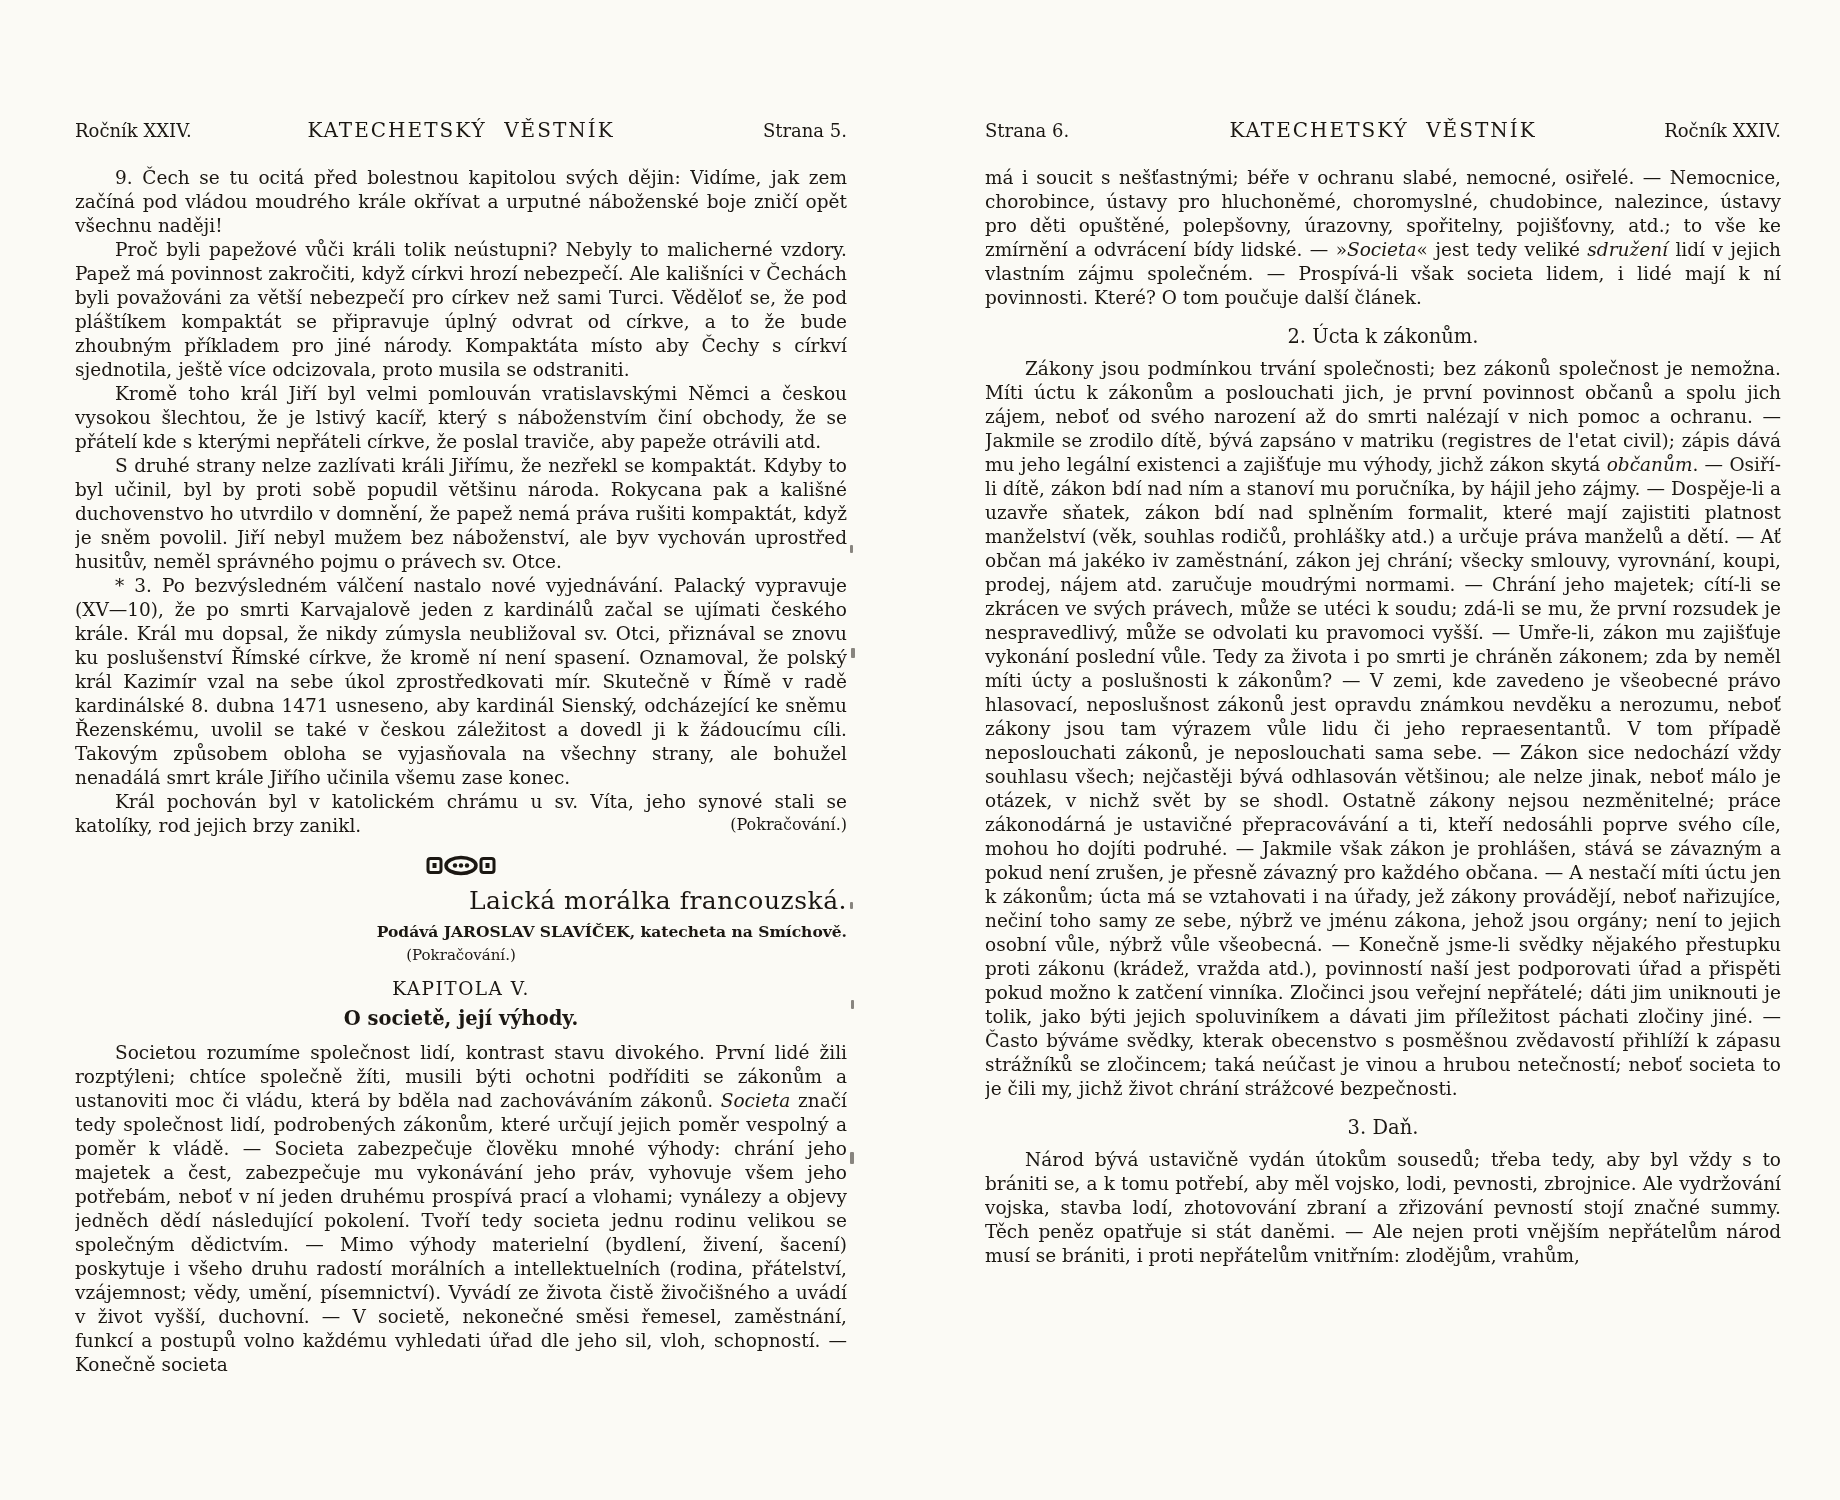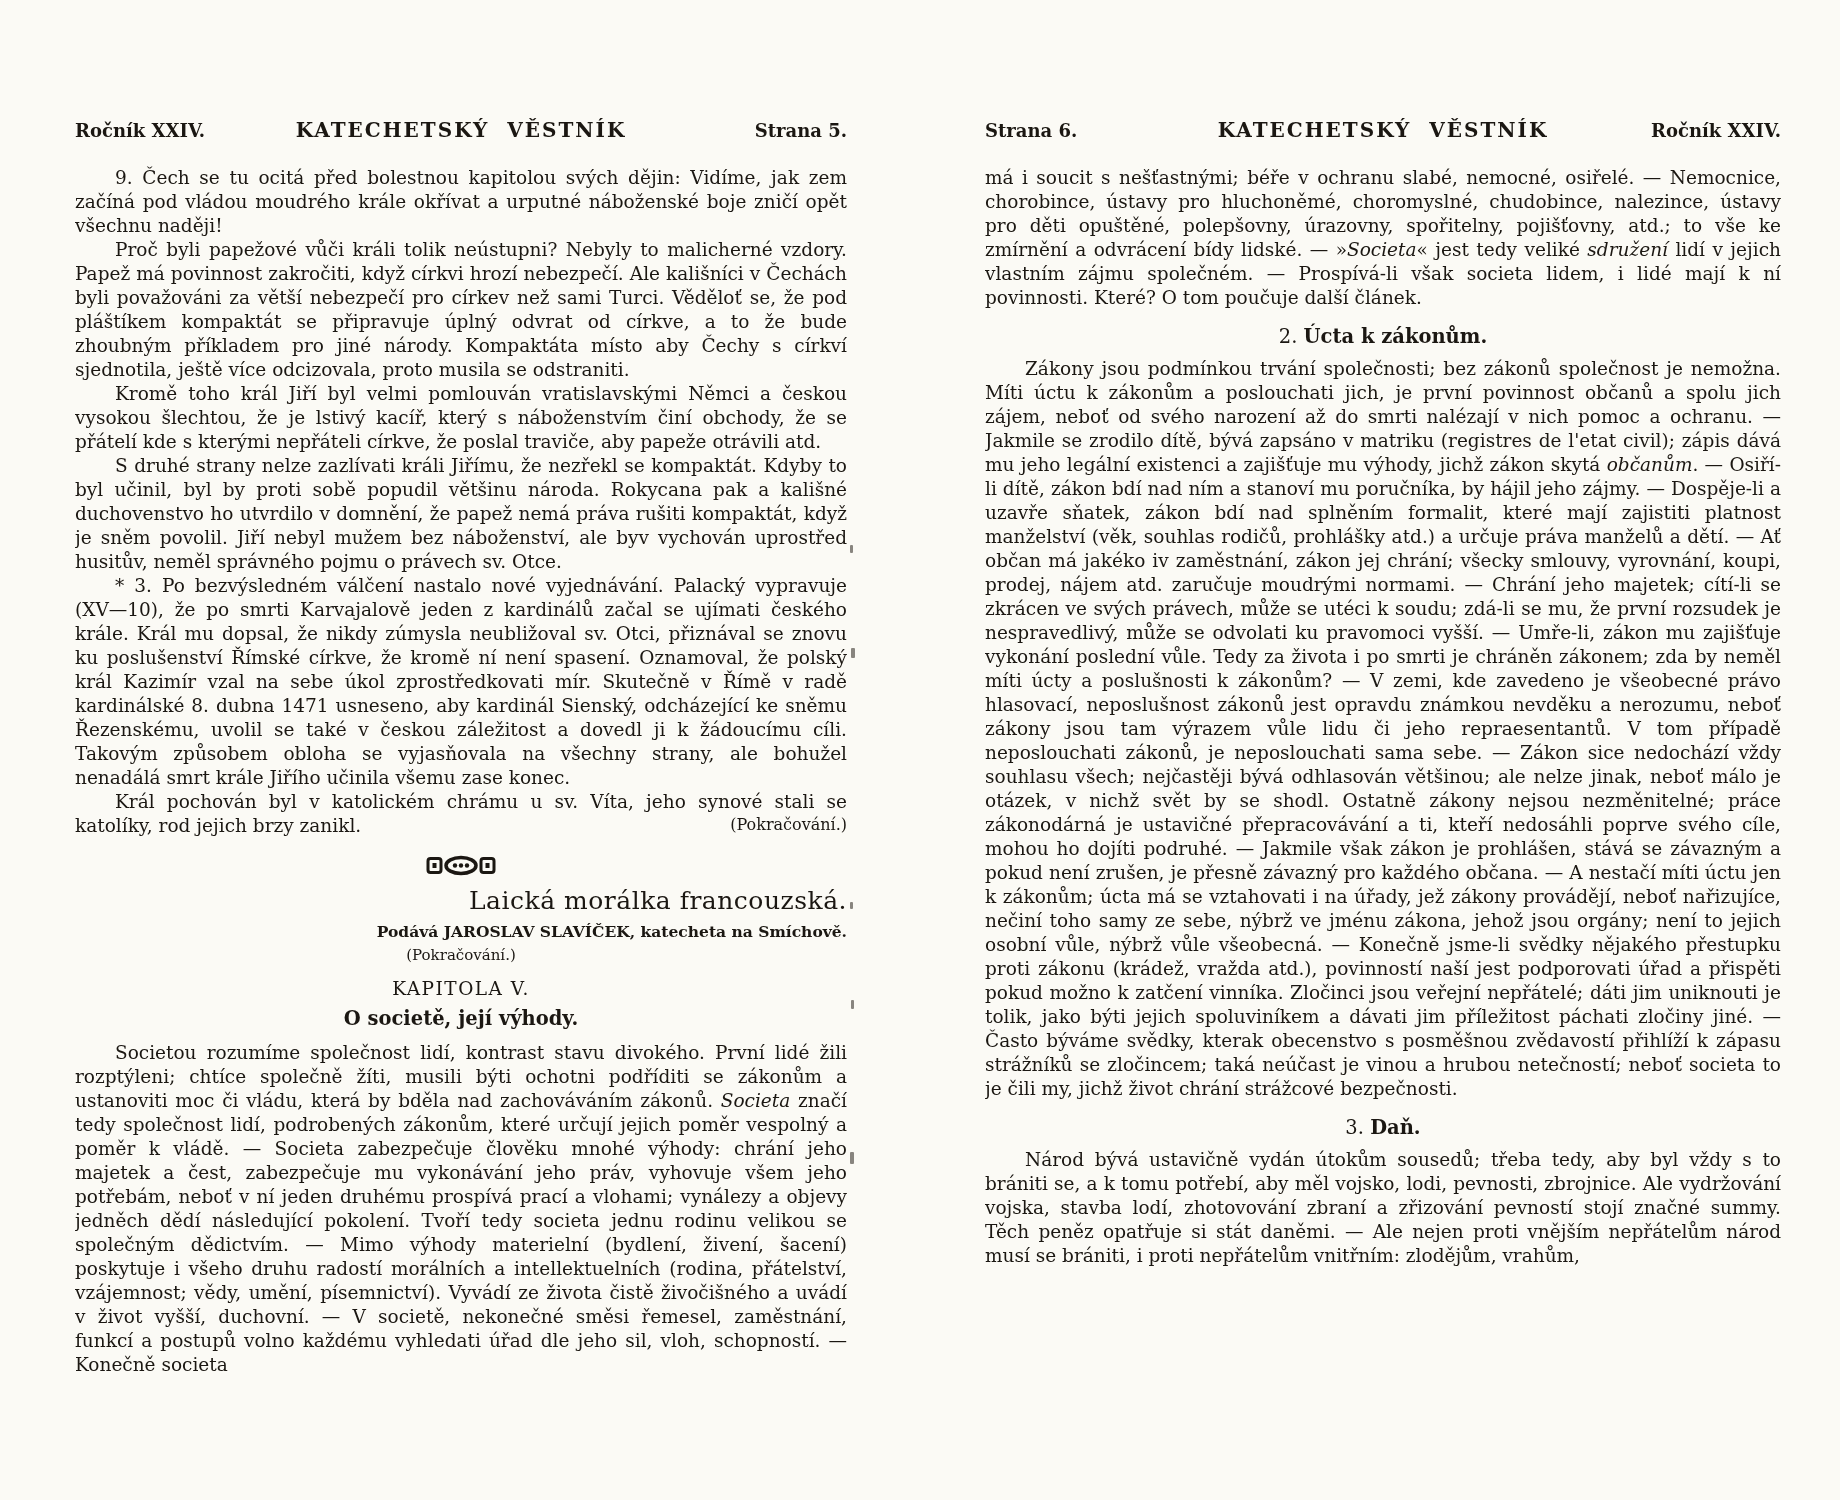--- a/index.html
+++ b/index.html
@@ -7,37 +7,37 @@
   html,body{margin:0;padding:0}
   body{
     position:relative;width:1840px;height:1500px;
     background:#fbfaf5;color:#1b1712;
     font-family:"DejaVu Serif","Liberation Serif",serif;
     overflow:hidden;
   }
   .page{position:absolute;top:118px;overflow:hidden}
   .page-left{left:75px;width:772px;height:1370px}
   .page-right{left:985px;width:796px;height:1370px}
-  .page-header{display:grid;grid-template-columns:1fr auto 1fr;align-items:baseline;font-weight:bold;font-size:18px}
+  .page-header{display:grid;grid-template-columns:1fr auto 1fr;align-items:baseline;font-weight:normal;font-size:18px}
   .ph-left{justify-self:start}
   .ph-center{justify-self:center;font-size:20px;letter-spacing:2px;word-spacing:9px}
   .ph-right{justify-self:end}
   .page-body{margin-top:24px}
   p{margin:0;font-size:18.5px;line-height:24px;text-align:justify;text-indent:40px}
   p.noindent{text-indent:0}
   p.closing{position:relative}
   .cont-note{position:absolute;right:0;bottom:1px;font-size:16px;font-style:normal}
   .ornament{display:flex;justify-content:center;margin:16px 0 10px}
   .article-title{margin:0 0 7px;text-align:right;font-size:25px;font-weight:normal;letter-spacing:.5px}
   .byline{text-align:right;font-size:15.5px;font-weight:bold;margin:0 0 5px}
   .cont-center{text-align:center;font-size:15px;margin:0 0 14px}
   .chapter{margin:14px 0 3px;text-align:center;font-size:18.5px;font-weight:normal;letter-spacing:1.5px}
   .chapter-sub{margin:8px 0 11px;text-align:center;font-size:19.5px;font-weight:bold}
   .section-head{margin:15px 0 9px;text-align:center;font-size:19.5px;font-weight:normal}
-  .section-head .sh-title{font-weight:bold}
+  .section-head .sh-title{font-weight:normal}
   .it{font-style:italic}
   .speck{position:absolute;background:#2a241d;border-radius:1px;opacity:.55}
 </style>
 </head>
 <body>
 
 <div class="page page-left">
   <div class="page-header">
     <span class="ph-left">Ročník XXIV.</span>
     <span class="ph-center">KATECHETSKÝ VĚSTNÍK</span>

